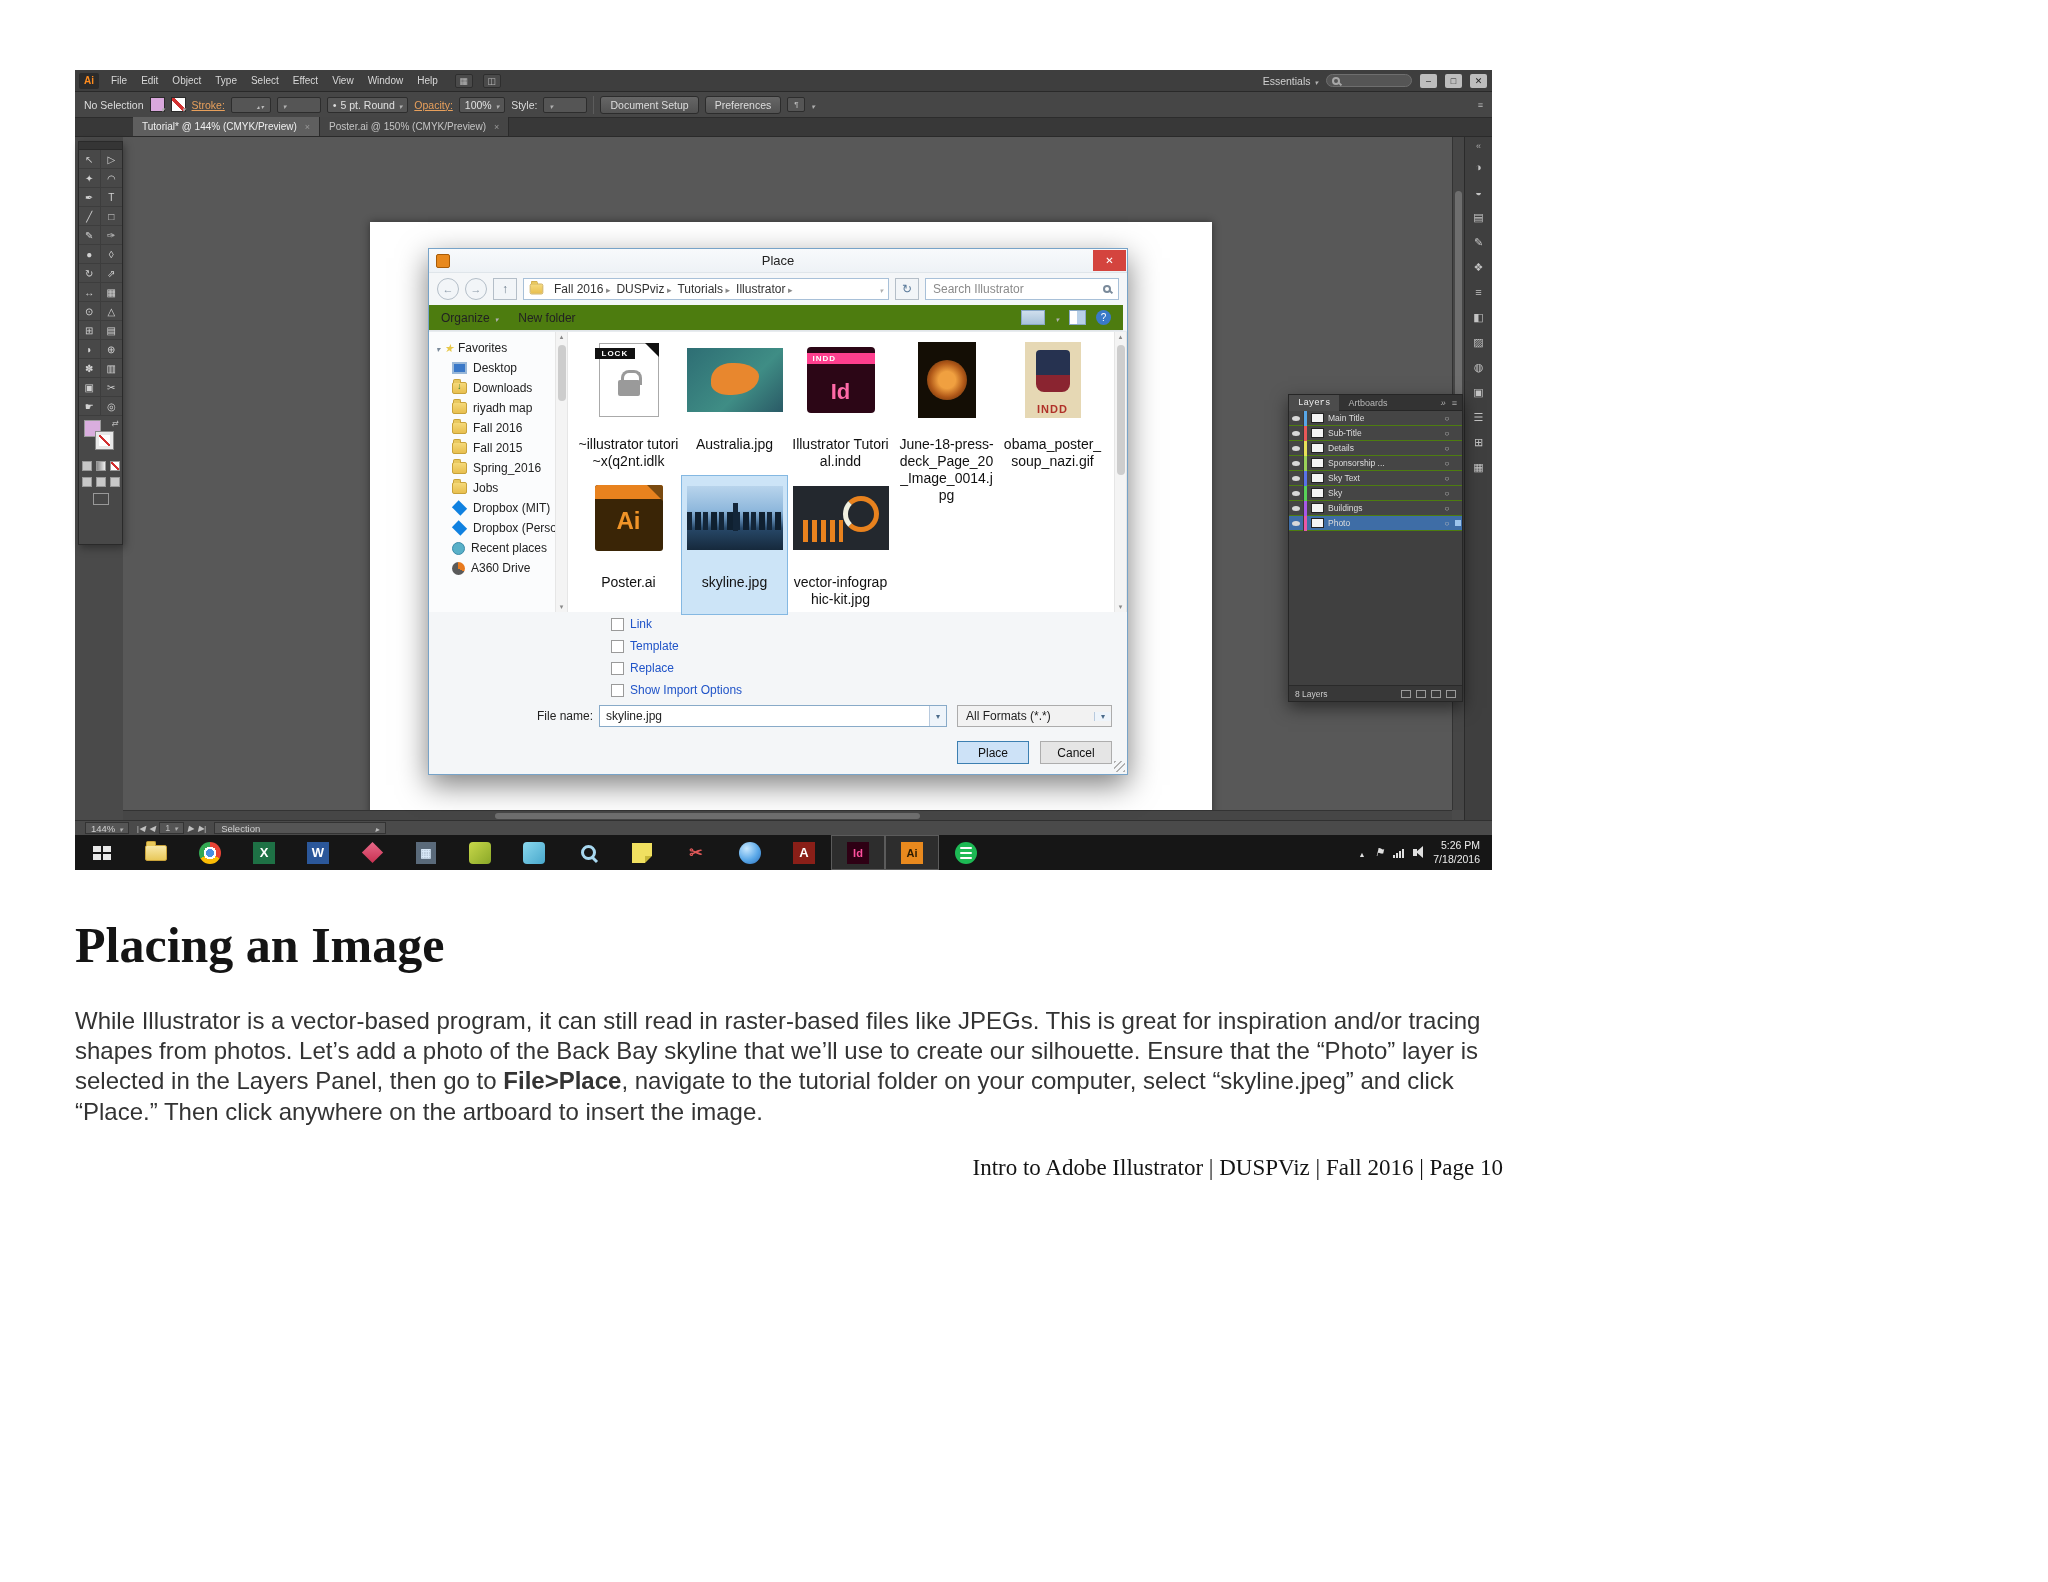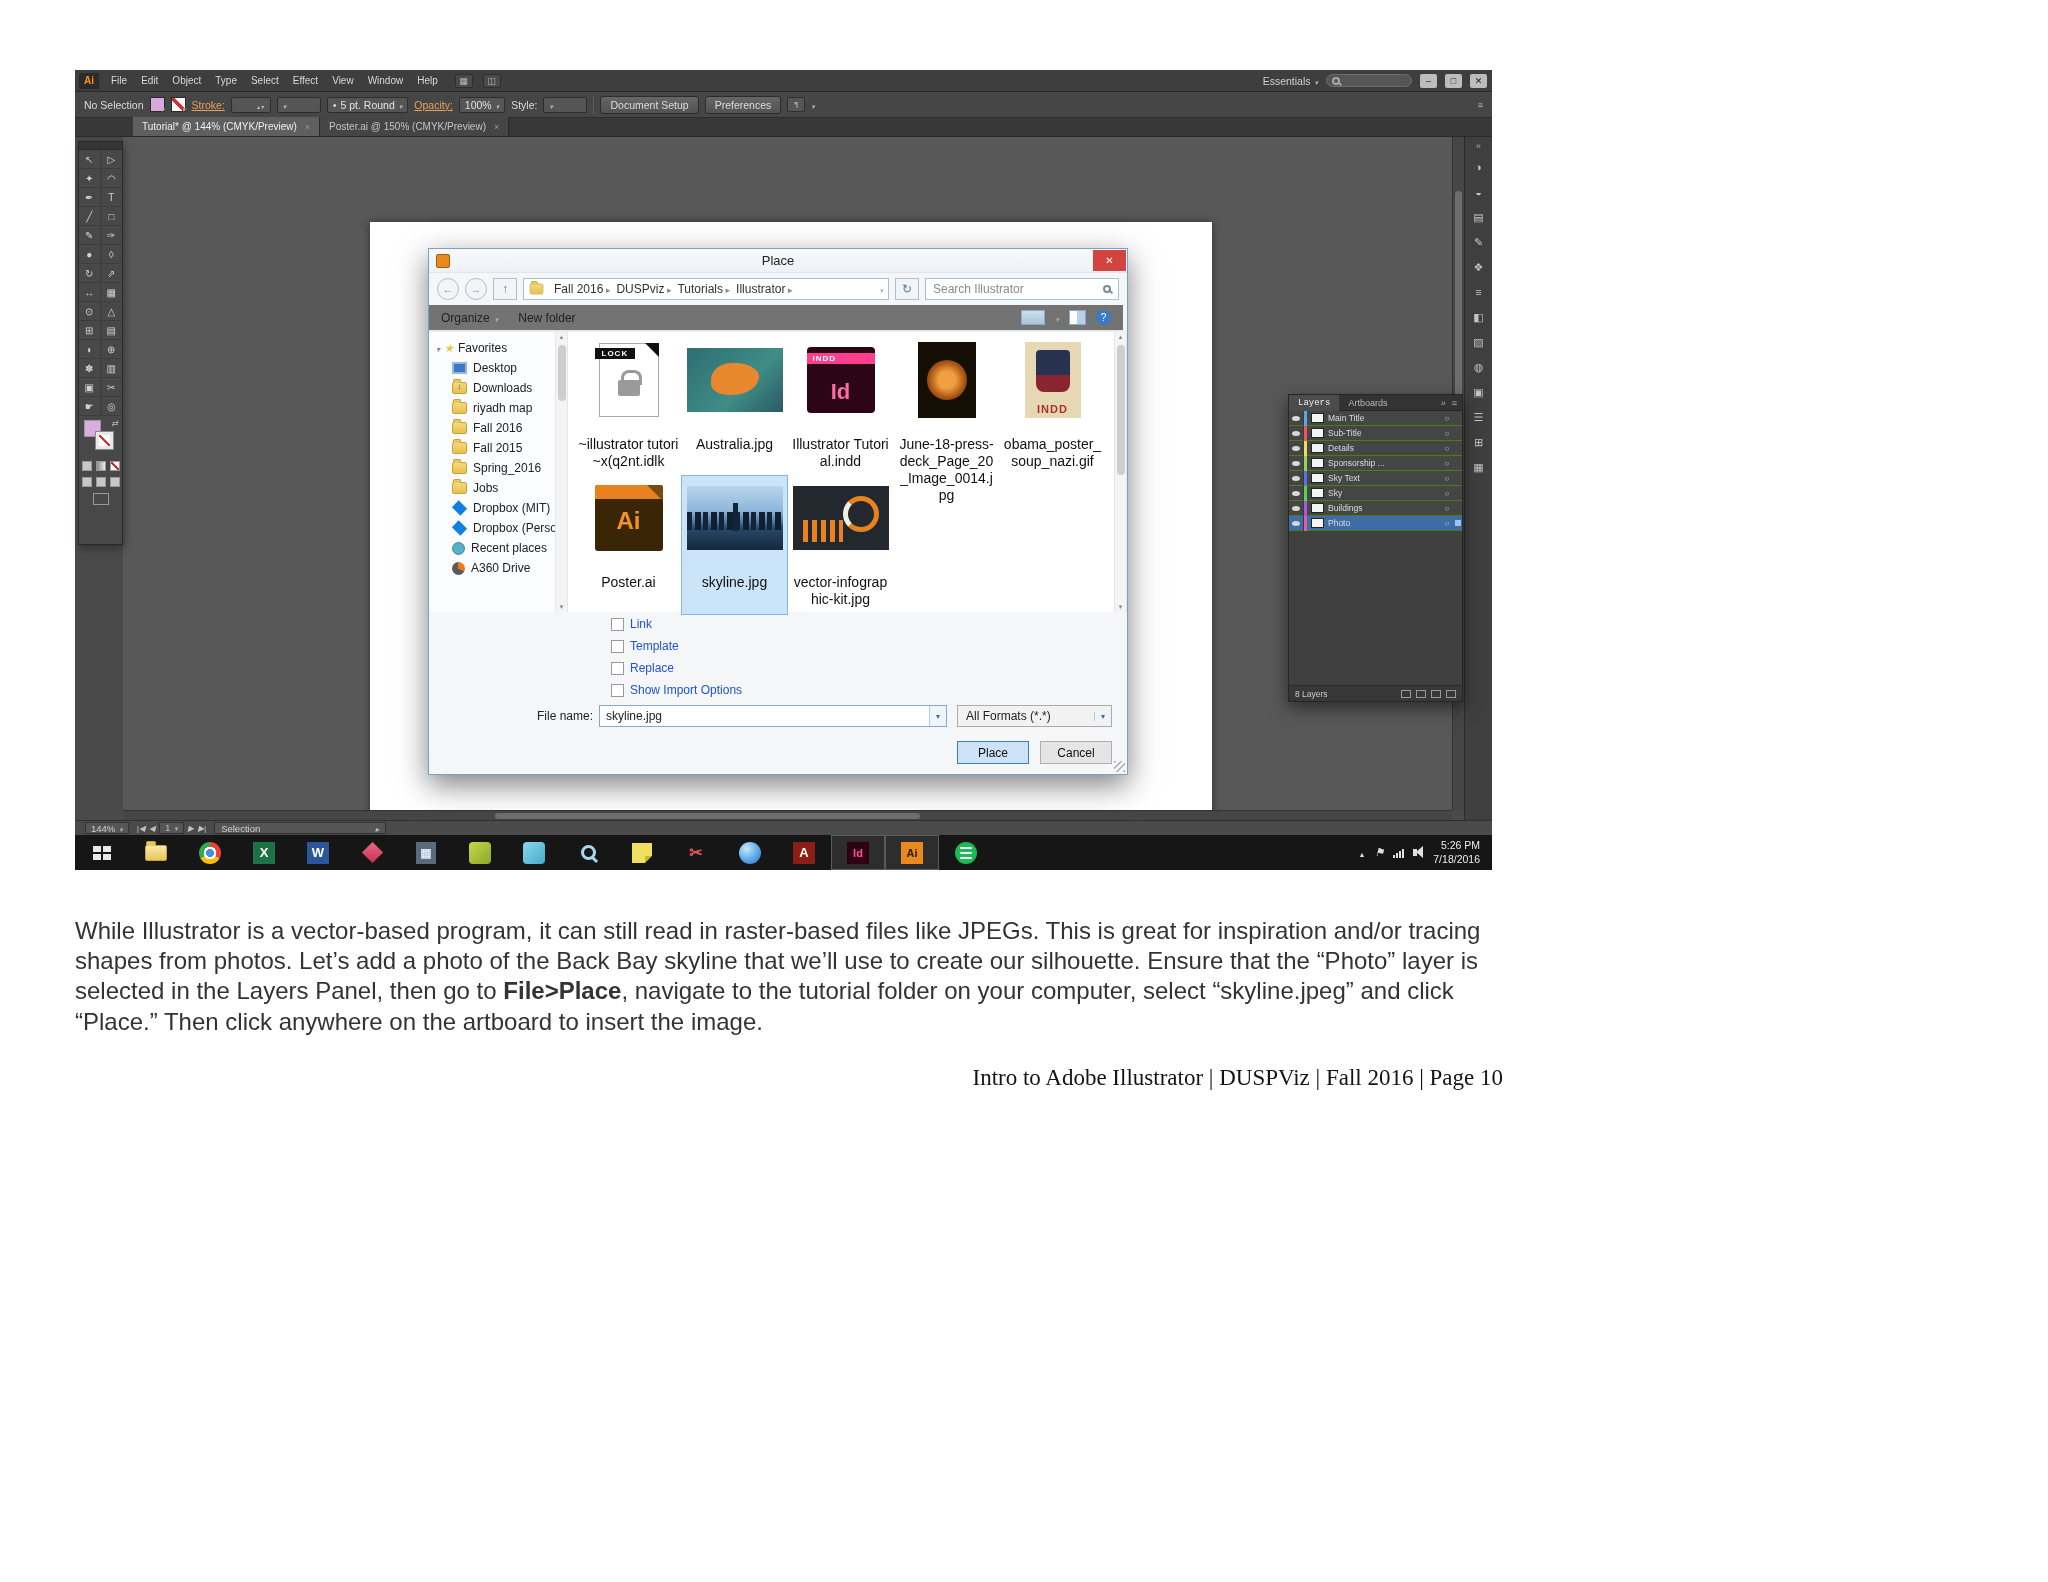--- a/index.html
+++ b/index.html
@@ -129,21 +129,21 @@
   .nav-up::before { content:"↑"; }
   .crumb-bar { flex:0 0 366px; height:22px; background:#fff; border:1px solid #a8c0d8; display:flex; align-items:center; padding:0 5px; gap:2px; font-size:12px; color:#333; overflow:hidden; }
   .crumb { padding:0 2px; white-space:nowrap; }
   .crumb::after { content:" ▸"; color:#888; font-size:9px; }
   .caret.end { margin-left:auto; }
   .nav-refresh { width:24px; height:22px; border:1px solid #b4bec8; background:#f2f5f8; display:flex; align-items:center; justify-content:center; color:#5a7a9a; flex:none; }
   .nav-refresh::before { content:"↻"; }
   .search-box { flex:1; height:22px; background:#fff; border:1px solid #a8c0d8; display:flex; align-items:center; padding:0 7px; gap:5px; }
   .search-input { flex:1; border:0; outline:0; font-size:12px; font-family:inherit; color:#333; background:transparent; min-width:0; }
   .search-input::placeholder { color:#8a8a8a; }
-  .dlg-toolbar { position:absolute; top:56px; left:0; right:4px; height:26px; display:flex; align-items:center; gap:20px; padding:0 12px; font-size:12px; color:#222; border-bottom:1px solid #e2e6ea; background:#737373; }
+  .dlg-toolbar { position:absolute; top:56px; left:0; right:4px; height:26px; display:flex; align-items:center; gap:20px; padding:0 12px; font-size:12px; color:#222; border-bottom:1px solid #e2e6ea; background:#4d7c0f; }
   .tb-text { display:flex; align-items:center; gap:5px; }
   .tb-right { margin-left:auto; display:flex; gap:10px; align-items:center; }
   .view-ic { width:24px; height:15px; background:linear-gradient(#cfdeed,#a9c3da); border:1px solid #8aa8c8; }
   .pane-ic { width:17px; height:15px; border:1px solid #8aa8c8; background:linear-gradient(90deg,#fff 0 50%,#b8d0e8 50%); }
   .help-ic { width:15px; height:15px; border-radius:50%; background:#3a7ac8; color:#fff; font-size:10px; display:flex; align-items:center; justify-content:center; }
   .help-ic::before { content:"?"; }
   .dlg-body { position:absolute; top:82px; left:0; right:0; height:281px; display:flex; background:#fff; border-top:1px solid #e8ecef; }
   .dlg-side { width:126px; padding-top:6px; font-size:12px; color:#222; overflow:hidden; background:#fbfcfd; }
   .side-head { display:flex; align-items:center; gap:4px; padding-left:7px; height:20px;text-align:right; }
   .tri::before { content:"▾"; font-size:8px; color:#7a8a9a; }
@@ -911,17 +911,18 @@
         <div class="clock">
           <div>5:26 PM</div>
           <div>7/18/2016</div>
         </div>
       </div>
     </div>
 
   </div>
 
   <div class="content">
+    <h1>Placing an Image</h1>
     <p class="para"><span>While Illustrator is a vector-based program, it can still read in raster-based files like JPEGs. This is great for inspiration and/or tracing shapes from photos. Let’s add a photo of the Back Bay skyline that we’ll use to create our silhouette. Ensure that the “Photo” layer is selected in the Layers Panel, then go to </span><b>File&gt;Place</b><span>, navigate to the tutorial folder on your computer, select “skyline.jpeg” and click “Place.” Then click anywhere on the artboard to insert the image.</span></p>
     <div class="footer">Intro to Adobe Illustrator | DUSPViz | Fall 2016 | Page 10</div>
   </div>
 
 </div>
 
 </body></html>

